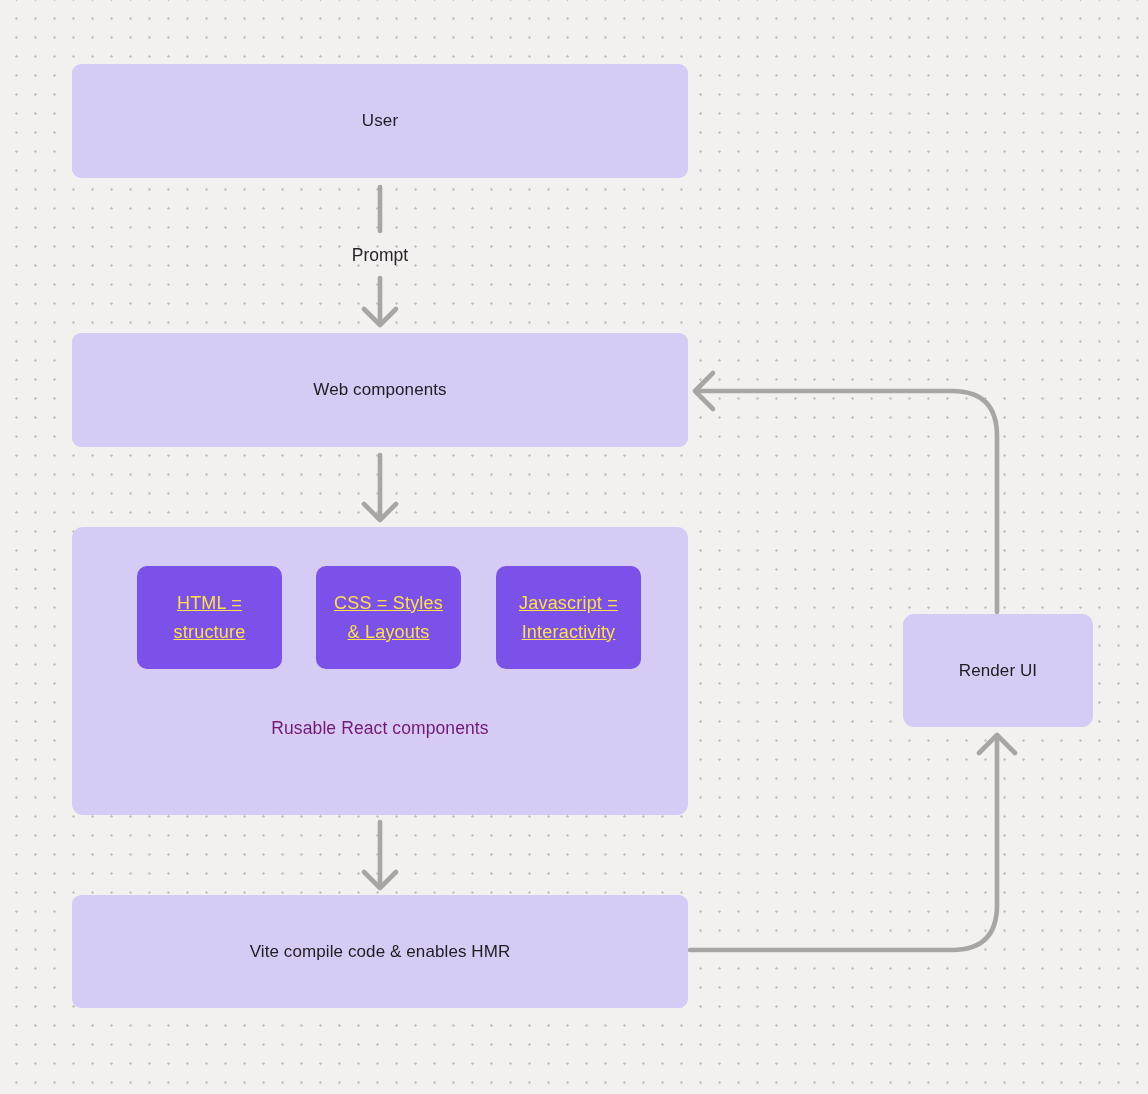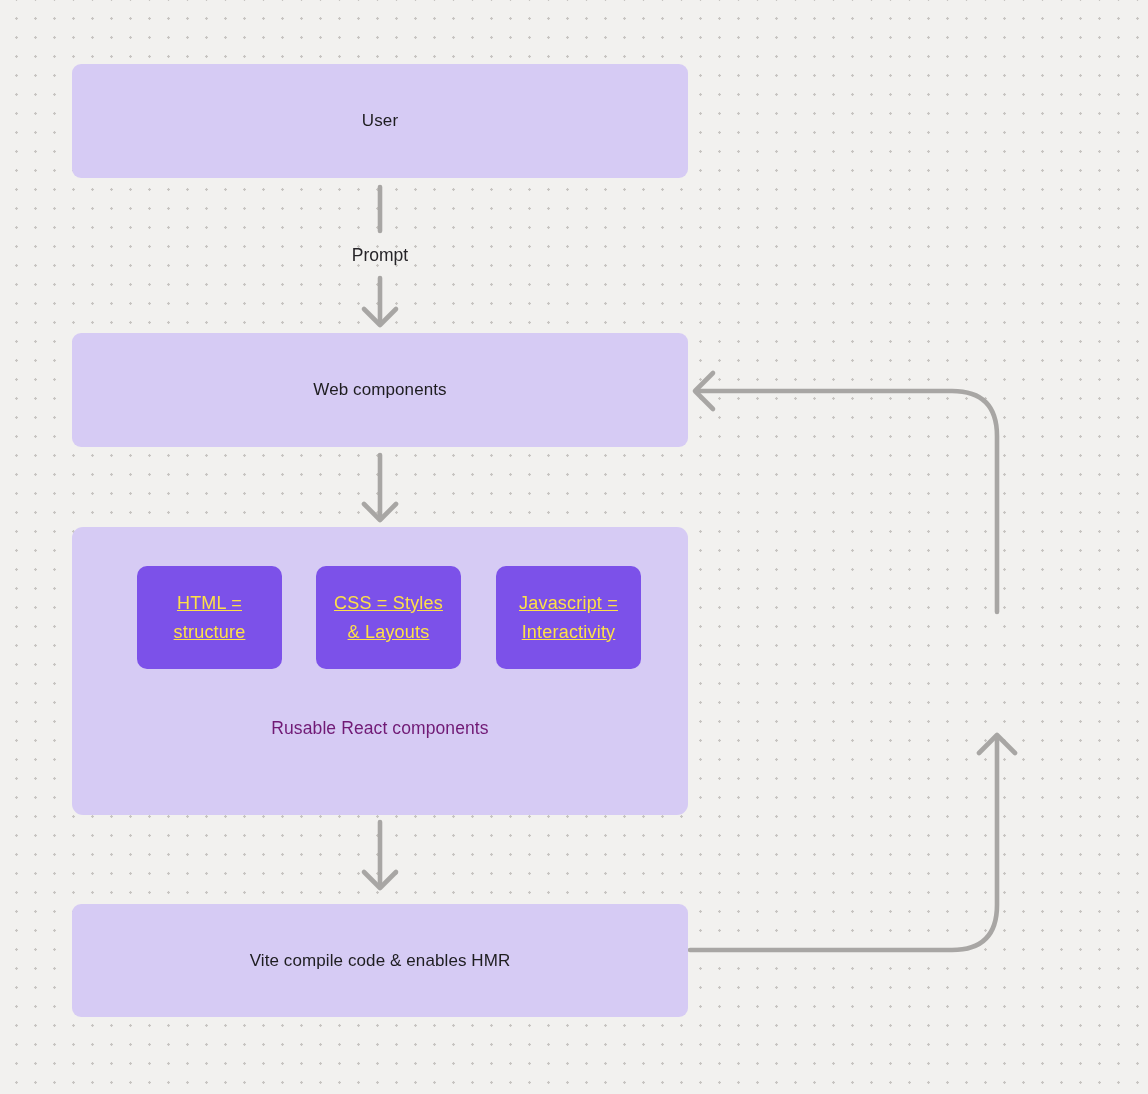--- a/index.html
+++ b/index.html
@@ -26,21 +26,21 @@
     display: flex;
     align-items: center;
     justify-content: center;
     font-size: 17px;
     color: #1e1d20;
     letter-spacing: 0.1px;
   }
   .node-user            { left: 72px;  top: 64px;  width: 616px; height: 114px; }
   .node-webapp          { left: 72px;  top: 333px; width: 616px; height: 114px; }
   .node-group           { left: 72px;  top: 527px; width: 616px; height: 288px; border-radius: 11px; }
-  .node-vite            { left: 72px;  top: 895px; width: 616px; height: 113px; margin-top: 9px; }
+  .node-vite            { left: 72px;  top: 895px; width: 616px; height: 113px; }
   .node-render-ui       { left: 903px; top: 614px; width: 190px; height: 113px; border-radius: 11px; }
   .chip {
     position: absolute;
     top: 39px;
     width: 145px;
     height: 103px;
     background: #7c51e9;
     color: #fde047;
     border-radius: 10px;
     display: flex;
@@ -142,14 +142,17 @@
       <span>Javascript =</span>
       <span>Interactivity</span>
     </div>
     <div class="group-caption">Rusable React components</div>
   </div>
 
   <div class="node node-vite">
     <span>Vite compile code &amp; enables HMR</span>
   </div>
 
+  <div class="node node-render-ui">
+    <span>Render UI</span>
+  </div>
 
 </div>
 
 </body></html>

